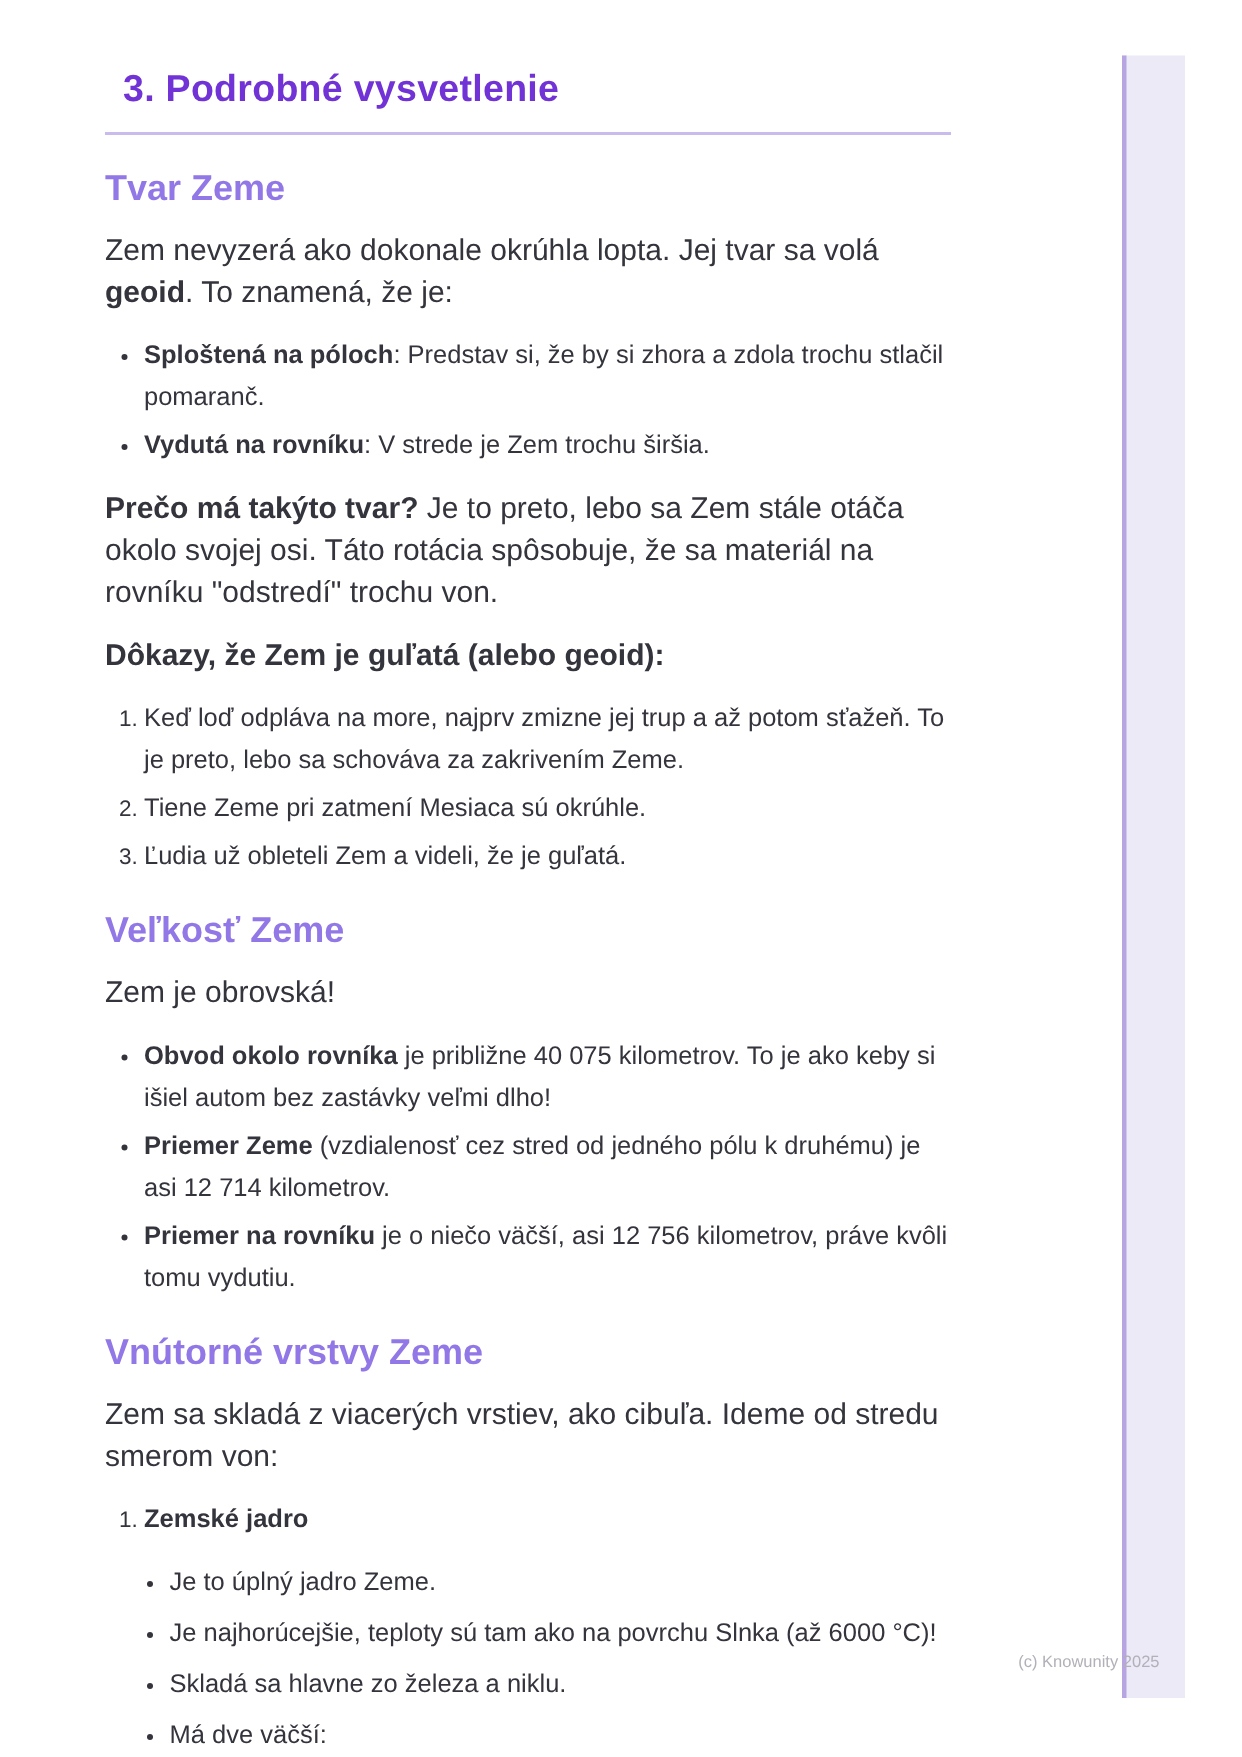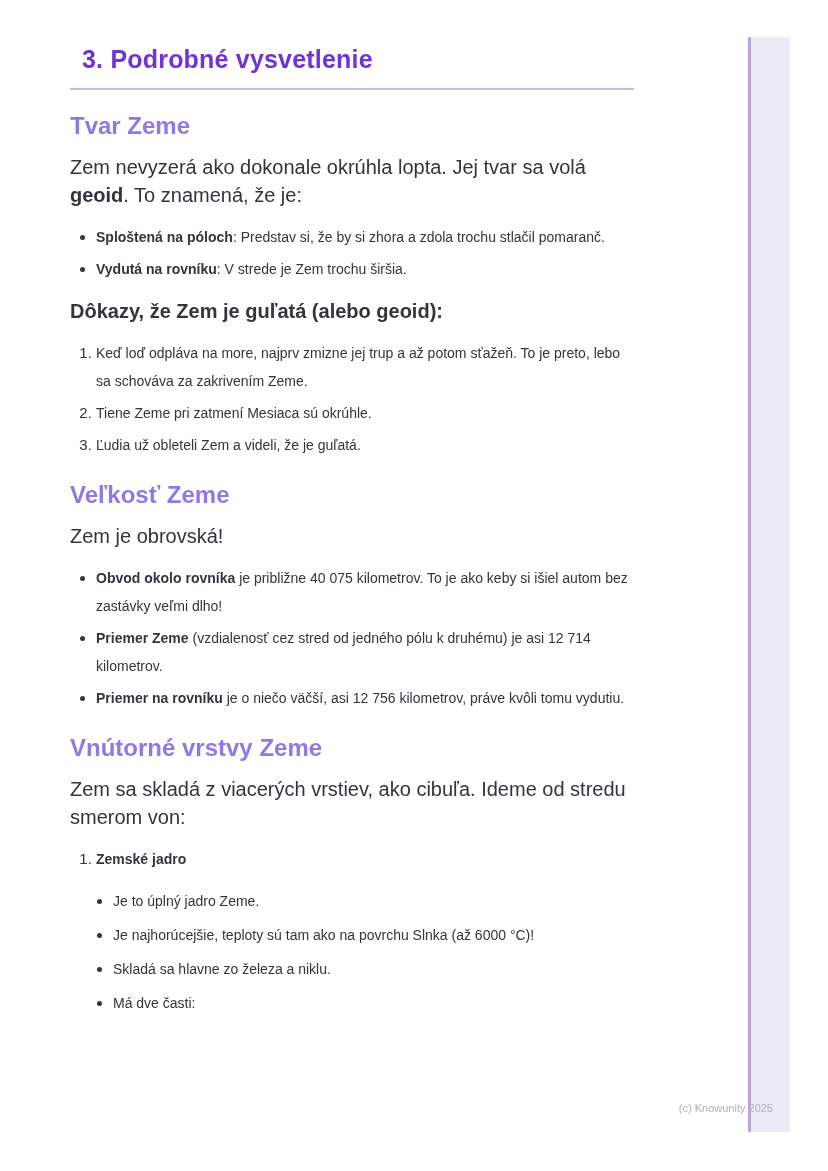--- a/index.html
+++ b/index.html
@@ -51,21 +51,21 @@
     color: var(--heading);
   }
   .content p {
     margin: 14px 0;
     font-size: 20px;
     line-height: 28px;
   }
   .content ul, .content ol {
     margin: 14px 0;
     padding-left: 26px;
-    font-size: 14px;
+    font-size: 17px;
     line-height: 28px;
   }
   .content li { margin-bottom: 4px; }
   .content li::marker { font-size: 15px; }
   .content li ul {
     margin: 14px 0 0;
     padding-left: 17px;
     list-style: disc;
   }
   .content li li { margin-bottom: 6px; }
@@ -98,20 +98,21 @@
   <h1 class="doc-title">3. Podrobné vysvetlenie</h1>
   <hr class="rule">
   <div>
       <section>
         <h2 class="section-heading">Tvar Zeme</h2>
         <p>Zem nevyzerá ako dokonale okrúhla lopta. Jej tvar sa volá <strong>geoid</strong>. To znamená, že je:</p>
         <ul>
           <li><strong>Sploštená na póloch</strong>: Predstav si, že by si zhora a zdola trochu stlačil pomaranč.</li>
           <li><strong>Vydutá na rovníku</strong>: V strede je Zem trochu širšia.</li>
         </ul>
+        <p><strong>Prečo má takýto tvar?</strong> Je to preto, lebo sa Zem stále otáča okolo svojej osi. Táto rotácia spôsobuje, že sa materiál na rovníku "odstredí" trochu von.</p>
         <p><strong>Dôkazy, že Zem je guľatá (alebo geoid):</strong></p>
         <ol>
           <li>Keď loď odpláva na more, najprv zmizne jej trup a až potom sťažeň. To je preto, lebo sa schováva za zakrivením Zeme.</li>
           <li>Tiene Zeme pri zatmení Mesiaca sú okrúhle.</li>
           <li>Ľudia už obleteli Zem a videli, že je guľatá.</li>
         </ol>
       </section>
       <section>
         <h2 class="section-heading">Veľkosť Zeme</h2>
         <p>Zem je obrovská!</p>
@@ -122,20 +123,20 @@
         </ul>
       </section>
       <section>
         <h2 class="section-heading">Vnútorné vrstvy Zeme</h2>
         <p>Zem sa skladá z viacerých vrstiev, ako cibuľa. Ideme od stredu smerom von:</p>
         <ol>
           <li><strong>Zemské jadro</strong><ul>
               <li>Je to úplný jadro Zeme.</li>
               <li>Je najhorúcejšie, teploty sú tam ako na povrchu Slnka (až 6000 °C)!</li>
               <li>Skladá sa hlavne zo železa a niklu.</li>
-              <li>Má dve časti:</li>
+              <li>Má dve väčší:</li>
             </ul></li>
         </ol>
       </section>
     </div>
 </div>
 
 <div class="footer">(c) Knowunity 2025</div>
 
 </body></html>

